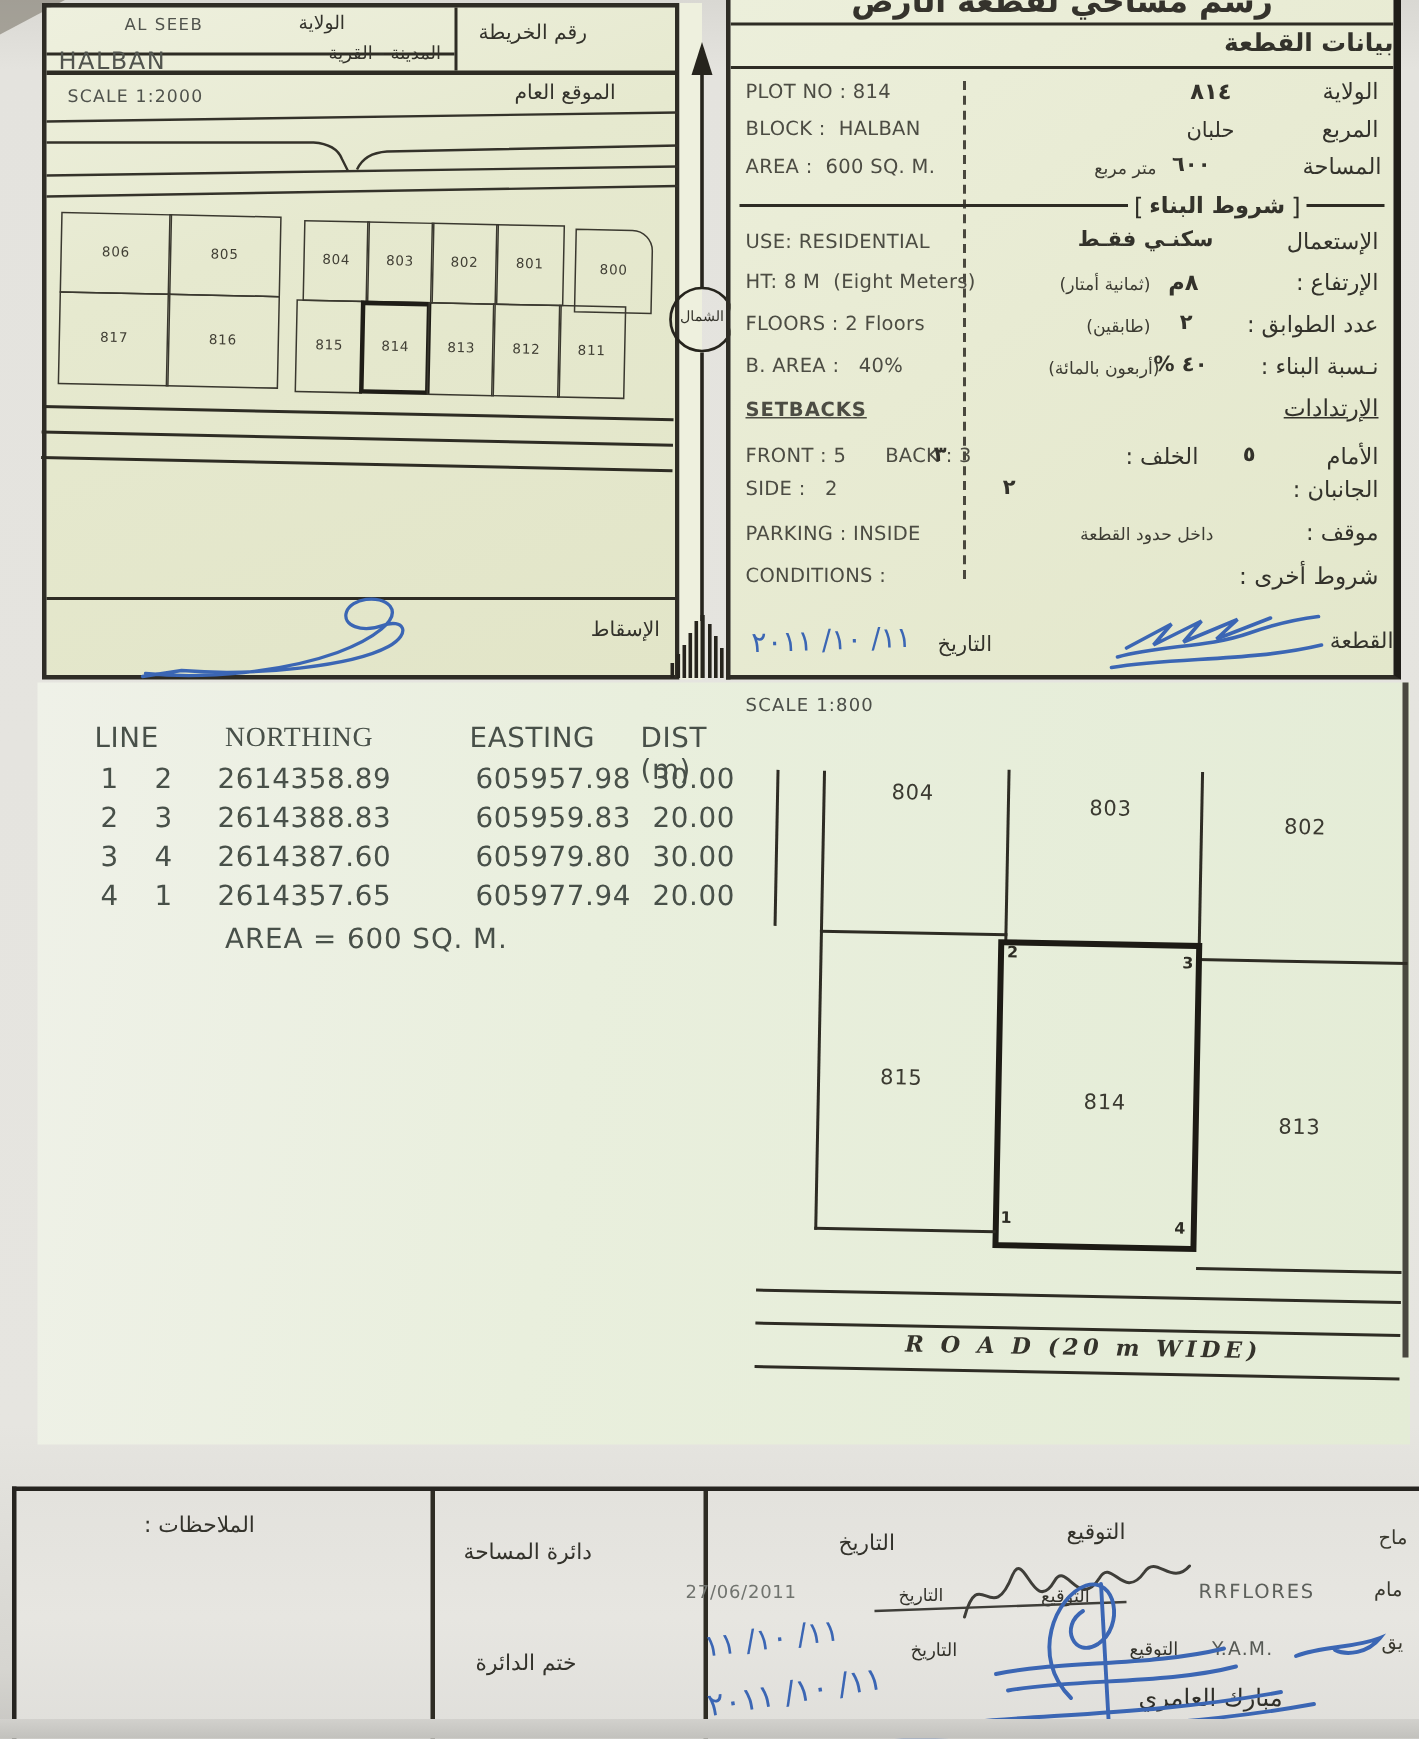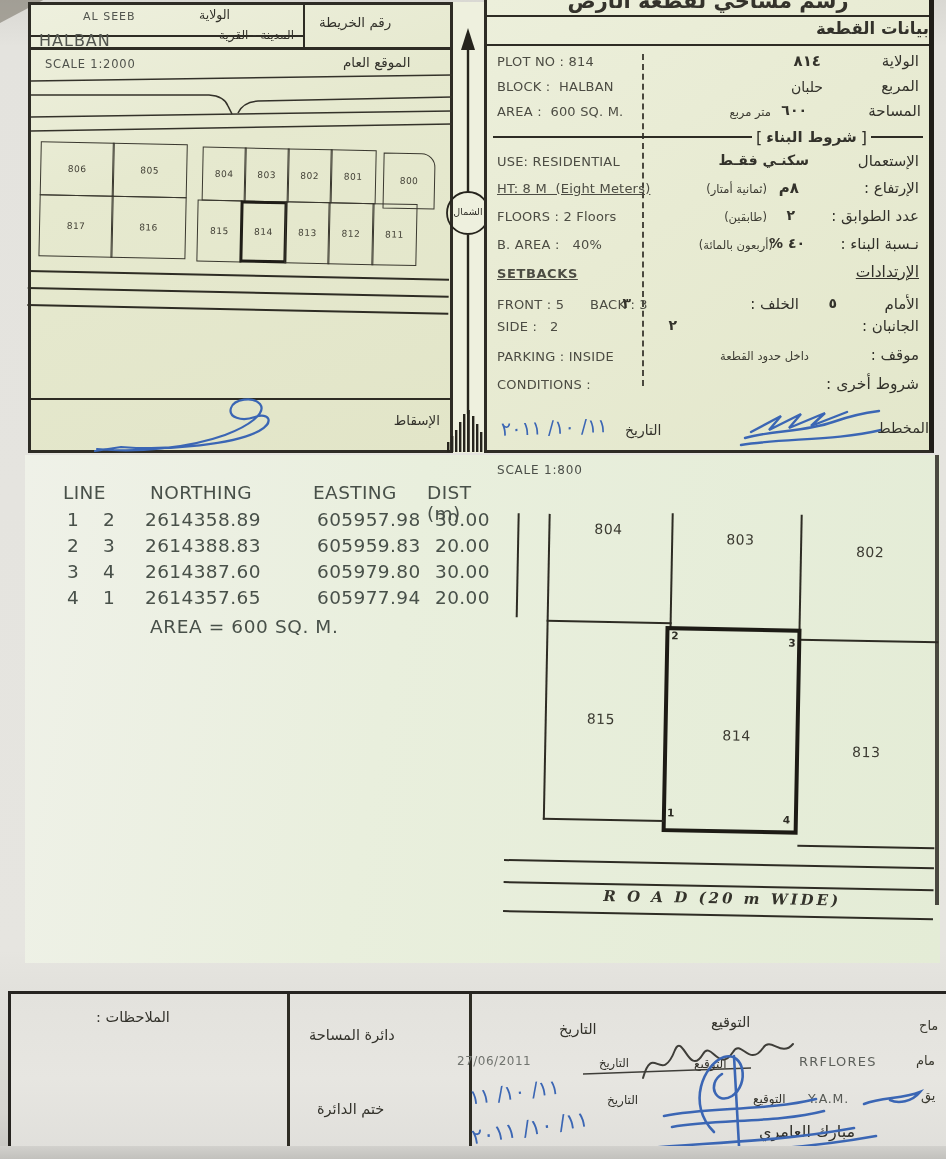--- a/index.html
+++ b/index.html
@@ -107,21 +107,21 @@
       <div class="line" style="left:0;top:171px;width:421px;height:1.6px;"></div>
     </div>
 
     <div class="line" style="left:0;top:393px;width:100%;height:1.6px;"></div>
     <div class="ar" style="right:10px;top:407px;font-size:13.5px;">الإسقاط</div>
     <svg style="left:62px;top:388px;" width="210" height="62" viewBox="0 0 210 62">
       <path d="M4,56 C44,60 96,55 132,42 C156,33 174,20 167,11 C160,3 141,6 138,15 C135,24 148,29 162,24 C176,19 182,29 166,38 C142,51 78,58 28,54 L2,58" fill="none" stroke="#3b66b4" stroke-width="2.2" stroke-linecap="round"></path>
     </svg>
   </div>
 
-  <div class="panel" style="left:453px;top:2px;width:31px;height:451px;background:#eef0de;">
+  <div class="panel" style="left:453px;top:2px;width:15px;height:451px;background:#eef0de;">
     <svg style="left:-16px;top:0;" width="62" height="451" viewBox="0 0 62 451">
       <g stroke="#26241d" fill="none" stroke-width="2.4">
         <line x1="31" y1="46" x2="31" y2="190"></line>
         <line x1="31" y1="233" x2="31" y2="412"></line>
         <circle cx="31" cy="211" r="21" stroke-width="1.8"></circle>
       </g>
       <polygon points="31,26 24,48 38,48" fill="#26241d"></polygon>
     </svg>
     <div class="ar" style="left:-14px;top:204px;width:58px;text-align:center;font-size:9.5px;">الشمال</div>
     <svg style="left:-14px;top:406px;" width="58" height="46" viewBox="0 0 58 46">
@@ -148,21 +148,21 @@
     <div class="line" style="left:0;top:15px;width:100%;height:2px;"></div>
     <div class="ar" style="left:0;top:19px;width:100%;text-align:right;font-size:16.5px;font-weight:600;">بيانات القطعة</div>
     <div class="line" style="left:0;top:44px;width:100%;height:2.4px;"></div>
 
     <div class="abs" style="left:155px;top:54px;height:332px;border-left:2px dashed #4a483e;"></div>
 
     <div class="en" style="left:10px;top:54px;">PLOT NO : 814</div>
     <div class="en" style="left:10px;top:79px;">BLOCK :  HALBAN</div>
     <div class="en" style="left:10px;top:104px;">AREA :  600 SQ. M.</div>
     <div class="en" style="left:10px;top:154px;">USE: RESIDENTIAL</div>
-    <div class="en" style="left:10px;top:181px;text-decoration:underline;">HT: 8 M  (Eight Meters)</div>
+    <div class="en" style="left:10px;top:181px;">HT: 8 M  (Eight Meters)</div>
     <div class="en" style="left:10px;top:209px;">FLOORS : 2 Floors</div>
     <div class="en" style="left:10px;top:237px;">B. AREA :   40%</div>
     <div class="en" style="left:10px;top:266px;text-decoration:underline;font-weight:600;letter-spacing:.6px;">SETBACKS</div>
     <div class="en" style="left:10px;top:297px;">FRONT : 5      BACK : 3</div>
     <div class="en" style="left:10px;top:319px;">SIDE :   2</div>
     <div class="en" style="left:10px;top:349px;">PARKING : INSIDE</div>
     <div class="en" style="left:10px;top:377px;">CONDITIONS :</div>
 
     <div class="ar" style="right:10px;top:52px;font-size:15px;">الولاية</div>
     <div class="ar" style="right:108px;top:52px;font-size:15px;font-weight:600;">٨١٤</div>
@@ -204,34 +204,34 @@
 
     <div class="hw" style="left:14px;top:416px;font-size:19px;transform:rotate(-2deg);">١١/ ١٠/ ٢٠١١</div>
     <div class="ar" style="left:138px;top:422px;font-size:14px;">التاريخ</div>
     <svg style="right:40px;top:404px;" width="150" height="48" viewBox="0 0 150 48">
       <g fill="none" stroke="#3b66b4" stroke-width="2.4" stroke-linecap="round">
         <path d="M6,34 C34,26 66,28 94,18 C108,13 124,9 140,7"></path>
         <path d="M12,28 L42,12 L30,26 L62,10 L50,24 L86,9 L72,22 L108,8"></path>
         <path d="M2,41 C44,34 96,37 142,26"></path>
       </g>
     </svg>
-    <div class="ar" style="right:0px;top:420px;font-size:14.5px;">المخطط</div>
+    <div class="ar" style="right:0px;top:420px;font-size:14.5px;">القطعة</div>
   </div>
 
   <div class="abs" style="left:25px;top:455px;width:915px;height:508px;
               background:linear-gradient(100deg,#eff1e8 0%,#e9efdd 40%,#e4ecd6 100%);"></div>
 
   <div class="line" style="left:935px;top:455px;width:3.5px;height:450px;opacity:.85;"></div>
 
   <div class="en" style="left:497px;top:463px;font-size:12px;letter-spacing:.8px;color:#4b4e48;">SCALE 1:800</div>
 
   <div class="abs" style="left:55px;top:482px;width:445px;height:170px;">
     <div class="crow" style="top:0;">
       <span style="left:8px;">LINE</span>
-      <span style="left:95px;">NORTHING</span>
+      <span style="left:95px;font-family:Liberation Serif, serif;">NORTHING</span>
       <span style="left:258px;">EASTING</span>
       <span style="left:372px;">DIST (m)</span>
     </div>
     <div class="crow" style="top:27px;">
       <span style="left:12px;">1</span>
       <span style="left:48px;">2</span>
       <span style="left:90px;">2614358.89</span>
       <span style="left:262px;">605957.98</span>
       <span style="left:380px;">30.00</span>
     </div>

